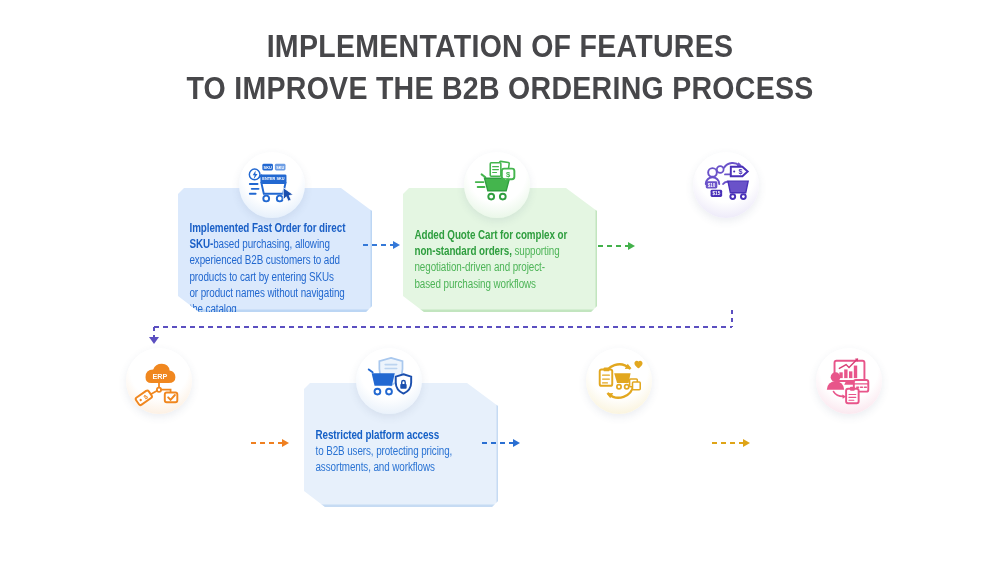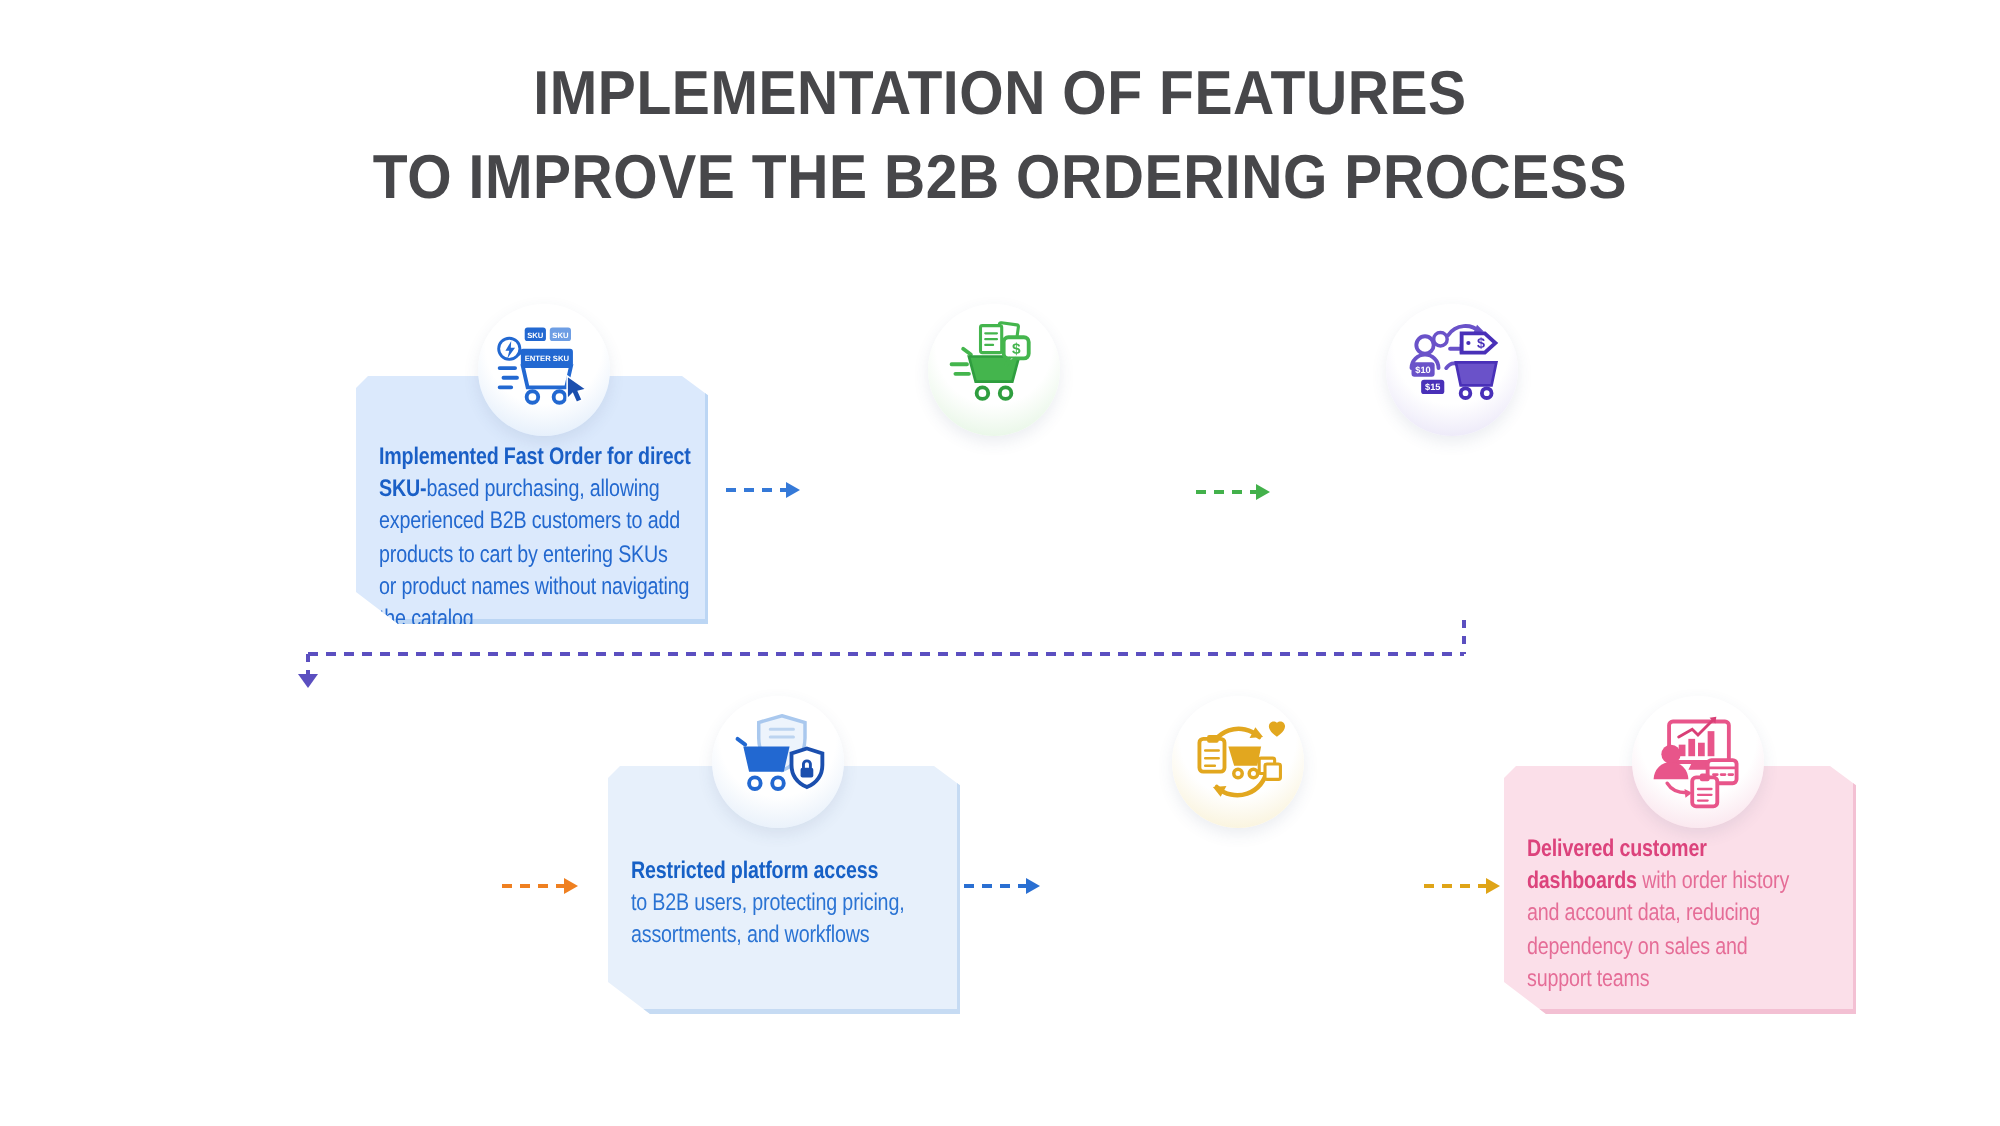--- a/index.html
+++ b/index.html
@@ -3,21 +3,21 @@
 <meta charset="utf-8">
 <style>
   html,body{margin:0;padding:0;background:#ffffff;}
   .stage{position:relative;width:1000px;height:563px;background:#ffffff;overflow:hidden;
          font-family:"Liberation Sans",sans-serif;}
   
   .title{position:absolute;top:26px;left:0;width:1000px;text-align:center;
          font-weight:700;font-size:31px;line-height:42px;letter-spacing:.3px;
          transform:scaleX(.92);transform-origin:50% 0;}
   
-  .card{position:absolute;width:176px;height:124px;background:var(--bg);
+  .card{position:absolute;width:194px;height:124px;background:var(--bg);
         clip-path:polygon(6px 0,163px 0,194px 23px,194px 118px,188px 124px,21px 124px,0 108px,0 6px);
         box-shadow:inset 0 -2.5px 0 var(--border), inset -1.5px 0 0 var(--border);}
   .card-text{white-space:pre-line;font-size:12px;line-height:16.2px;letter-spacing:-.1px;
              padding-left:14px;width:138%;transform:scaleX(.82);transform-origin:0 0;}
   .card-text b{font-weight:700;}
   .c0{left:178px;top:188px}.c0 .card-text{padding-top:32px}
   .c1{left:403px;top:188px}.c1 .card-text{padding-top:39px}
   .c2{left:632px;top:188px}.c2 .card-text{padding-top:44px}
   .c3{left:62px;top:383px}.c3 .card-text{padding-top:38px}
   .c4{left:304px;top:383px}.c4 .card-text{padding-top:44px}
@@ -62,31 +62,30 @@
   </div>
 
   <div class="card c0" style="--bg: #dbe9fc; --border: #bcd6f4; --accent: #2268d1; --accent-dark: #1b4fae; --tint: #d6e6f9; --bold-color: #1a5fc6; --text-color: #2268cf;">
     <div class="card-text"><b style="color: rgb(26, 95, 198);">Implemented Fast Order for direct
 SKU-</b><span style="color: rgb(34, 104, 207);">based purchasing, allowing
 experienced B2B customers to add
 products to cart  by entering SKUs
 or product names without navigating
 the catalog</span></div>
   </div>
+  <div class="card c1" style="--bg: #e4f6e2; --border: #c2e5bf; --accent: #44b54d; --accent-dark: #2f9e3f; --tint: #dcf2da; --bold-color: #2f9e3f; --text-color: #4db457;">
+    <div class="card-text"><b style="color: rgb(47, 158, 63);">Added Quote Cart for complex or
+non-standard orders,</b><span style="color: rgb(77, 180, 87);"> supporting
+negotiation-driven and project-
+based purchasing workflows</span></div>
+  </div>
   <div class="card c4" style="--bg: #e7f0fb; --border: #c6dbf3; --accent: #2268d1; --accent-dark: #1b4fae; --tint: #dce9f8; --bold-color: #1660c6; --text-color: #2a73d3;">
     <div class="card-text"><b style="color: rgb(22, 96, 198);">Restricted platform access</b><span style="color: rgb(42, 115, 211);">
 to B2B users, protecting pricing,
 assortments, and workflows</span></div>
-  </div>
-  <div class="card c6" style="--bg: #fbdfe9; --border: #f3c0d3; --accent: #e8558a; --accent-dark: #d93f76; --tint: #f8d9e5; --bold-color: #dc437c; --text-color: #e56d97;">
-    <div class="card-text"><b style="color: rgb(220, 67, 124);">Delivered customer
-dashboards</b><span style="color: rgb(229, 109, 151);"> with order history
-and account data, reducing
-dependency on sales and
-support teams</span></div>
   </div>
 
   <div class="medal i0" style="--bg: #dbe9fc; --border: #bcd6f4; --accent: #2268d1; --accent-dark: #1b4fae; --tint: #d6e6f9; --bold-color: #1a5fc6; --text-color: #2268cf;">
     <svg viewBox="0 0 56 56" fill="none" stroke-linecap="round">
       <path d="M5 27h8M7 32h7M5 37h6" stroke="var(--accent)" stroke-width="2"></path>
       <rect x="18" y="6" width="11" height="7" rx="1.5" fill="var(--accent)"></rect>
       <text x="23.5" y="11.2" font-size="4" font-weight="bold" fill="#fff" text-anchor="middle">SKU</text>
       <rect x="31" y="6" width="11" height="7" rx="1.5" fill="#6e9ee4"></rect>
       <text x="36.5" y="11.2" font-size="4" font-weight="bold" fill="#fff" text-anchor="middle">SKU</text>
       <path d="M13 21l4-3" stroke="var(--accent)" stroke-width="2"></path>
@@ -131,20 +130,37 @@
       <path d="M25 27q2.5-3.5 6-2" stroke="var(--accent)" stroke-width="2"></path>
       <path d="M30 23.5l3.5 2-2.5 3z" fill="var(--accent)"></path>
       <path d="M33 9h12l5.5 5-5.5 5H33z" fill="#fff" stroke="var(--accent-dark)" stroke-width="2"></path>
       <circle cx="36.5" cy="14" r="1.1" fill="var(--accent-dark)"></circle>
       <text x="43" y="16.6" font-size="7.5" font-weight="bold" fill="var(--accent-dark)" text-anchor="middle">$</text>
       <path d="M30 24h21l-2.5 12h-16z" fill="var(--accent)" stroke="var(--accent-dark)" stroke-width="1.4"></path>
       <circle cx="35" cy="40" r="2.5" fill="#fff" stroke="var(--accent-dark)" stroke-width="2"></circle>
       <circle cx="46" cy="40" r="2.5" fill="#fff" stroke="var(--accent-dark)" stroke-width="2"></circle>
     </svg>
   </div>
+  <div class="medal i3" style="--bg: #fdeedd; --border: #f4d6b6; --accent: #f0871f; --accent-dark: #e8740e; --tint: #fbe7d2; --bold-color: #ed7d17; --text-color: #f18a28;">
+    <svg viewBox="0 0 56 56" fill="none" stroke-linecap="round">
+      <path d="M14 24q0-8 8-8 2-6 9-6 7 0 8 7 6 1 6 7 0 6-7 6H20q-6 0-6-6z" fill="var(--accent)"></path>
+      <text x="29" y="26.4" font-size="7.5" font-weight="bold" fill="#fff" text-anchor="middle">ERP</text>
+      <path d="M28 30v5" stroke="var(--accent)" stroke-width="1.8"></path>
+      <circle cx="28" cy="37" r="2.2" fill="#fff" stroke="var(--accent)" stroke-width="1.8"></circle>
+      <path d="M26 38l-8 4.5" stroke="var(--accent)" stroke-width="1.8"></path>
+      <path d="M30 37h10v3" stroke="var(--accent)" stroke-width="1.8"></path>
+      <g transform="rotate(-35 12 45)">
+        <rect x="4" y="41" width="16" height="9" rx="2" fill="#fff" stroke="var(--accent)" stroke-width="2"></rect>
+        <circle cx="8" cy="45.5" r="1.2" fill="var(--accent)"></circle>
+        <text x="14" y="48.2" font-size="6.5" font-weight="bold" fill="var(--accent)" text-anchor="middle">$</text>
+      </g>
+      <rect x="34" y="40" width="13" height="10" rx="2" fill="#fff" stroke="var(--accent)" stroke-width="2"></rect>
+      <path d="M37.5 45l2.5 2.5 4.5-5" stroke="var(--accent)" stroke-width="2"></path>
+    </svg>
+  </div>
   <div class="medal i4" style="--bg: #e7f0fb; --border: #c6dbf3; --accent: #2268d1; --accent-dark: #1b4fae; --tint: #dce9f8; --bold-color: #1660c6; --text-color: #2a73d3;">
     <svg viewBox="0 0 56 56" fill="none" stroke-linecap="round">
       <path d="M30 4l12 3.5v8c0 9-5 14-12 17-7-3-12-8-12-17v-8z" fill="#edf4fc" stroke="#a9c8ee" stroke-width="1.8"></path>
       <path d="M24 11h12M24 15h12" stroke="#bcd4f0" stroke-width="1.6"></path>
       <path d="M7 16l4 3" stroke="var(--accent)" stroke-width="2"></path>
       <path d="M10 20h24l-3 13H13z" fill="var(--accent)"></path>
       <circle cx="16" cy="39" r="3" fill="#fff" stroke="var(--accent)" stroke-width="2"></circle>
       <circle cx="28" cy="39" r="3" fill="#fff" stroke="var(--accent)" stroke-width="2"></circle>
       <path d="M43 21l8 2.5v6c0 6-3.5 9.5-8 11.5-4.5-2-8-5.5-8-11.5v-6z" fill="#fff" stroke="var(--accent-dark)" stroke-width="2"></path>
       <path d="M41.2 31v-1.8a1.8 1.8 0 0 1 3.6 0V31" stroke="var(--accent-dark)" stroke-width="1.5"></path>

